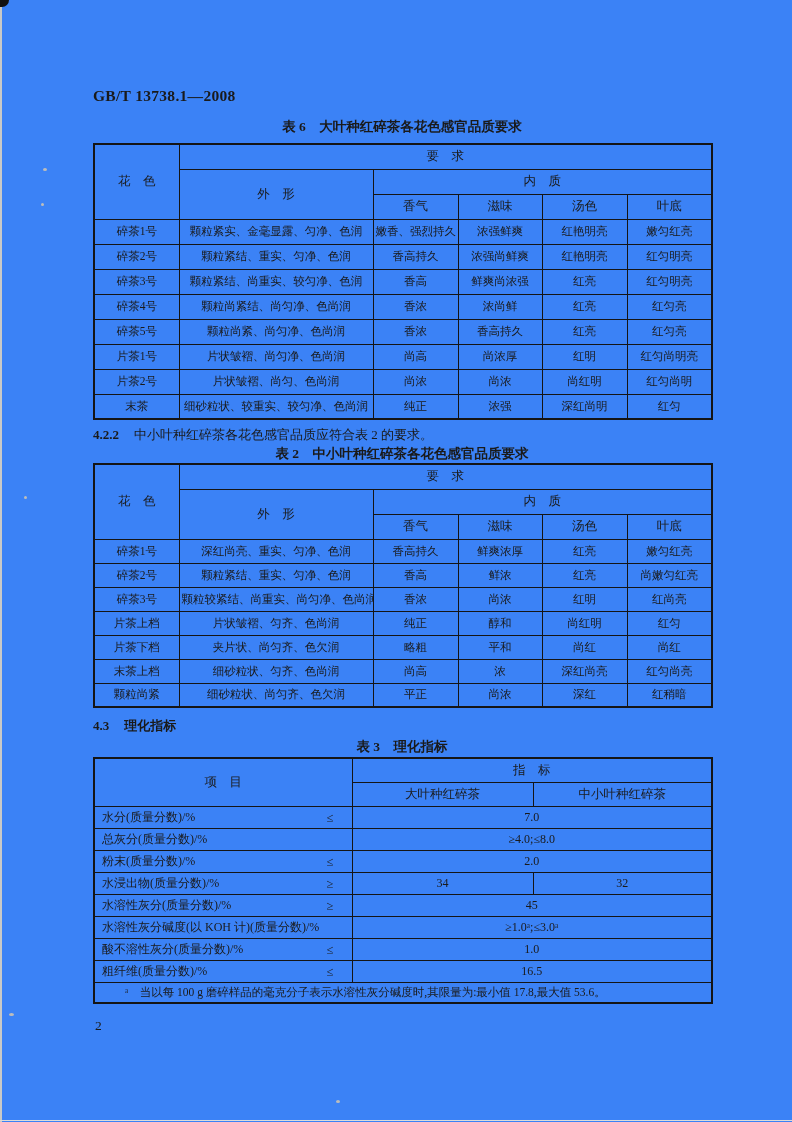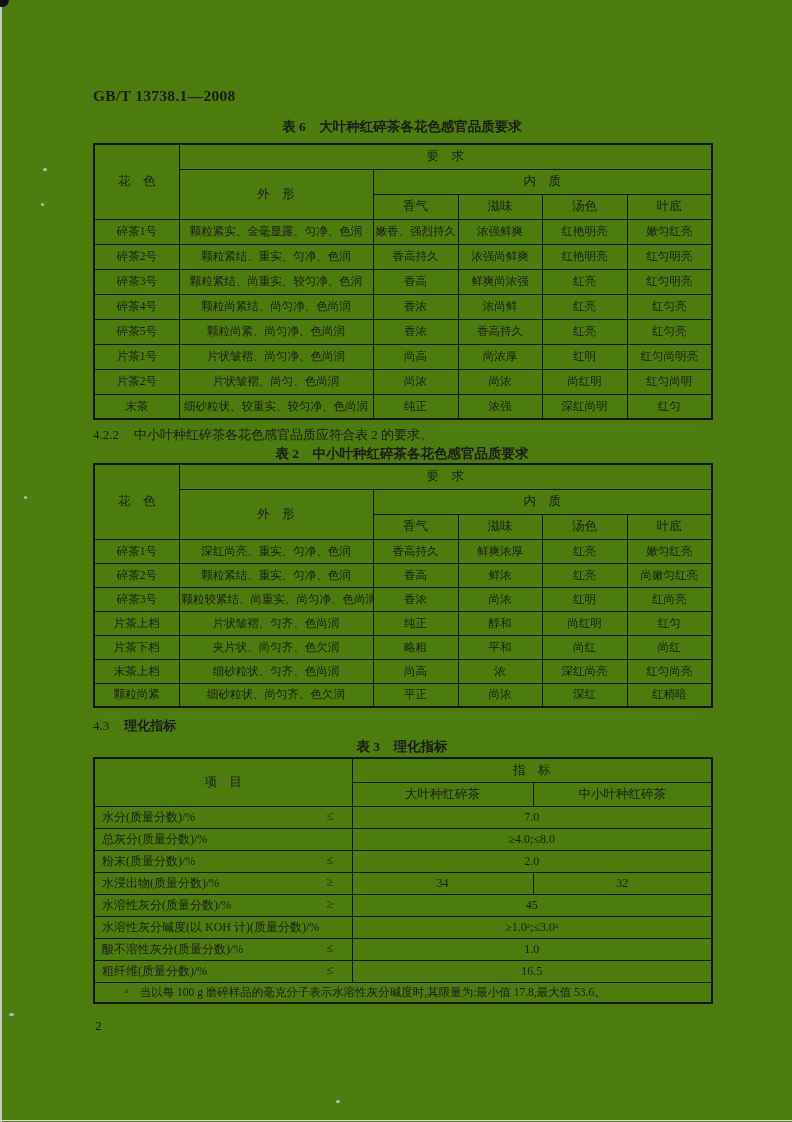--- a/index.html
+++ b/index.html
@@ -1,18 +1,18 @@
 <!DOCTYPE html>
 <html><head>
 <meta charset="utf-8">
 <style>
   html,body{margin:0;padding:0;background:#e9e9e7;}
   .page{
     position:relative;width:792px;height:1122px;margin:0 auto;
-    background:#4d7c0f;color:#1a1a1a;box-sizing:border-box;
+    background:#3b82f6;color:#1a1a1a;box-sizing:border-box;
     padding:86px 0 0 93px;overflow:hidden;
     font-family:"Liberation Serif","DejaVu Serif",serif;
   }
   .content{width:618px;}
   .doc-header{font-weight:bold;font-size:15.5px;height:19px;line-height:19px;letter-spacing:.3px;}
   .caption{text-align:center;font-weight:bold;font-size:13.5px;height:18px;line-height:18px;}
   .cap1{margin-top:13px;}
   .cap2{margin-top:1px;}
   .cap3{margin-top:3px;}
   table{border-collapse:collapse;table-layout:fixed;width:618px;border:2px solid #151515;}
@@ -22,25 +22,25 @@
   th,td{
     border:1px solid #151515;text-align:center;vertical-align:middle;
     padding:0 2px;box-sizing:border-box;overflow:hidden;white-space:nowrap;
   }
   th{font-weight:normal;font-size:12.5px;height:25px;}
   .t3 th{height:24px;}
   .t1 td{height:25px;font-size:11.5px;}
   .t2 td{height:24px;font-size:11.5px;}
   .t3 td{height:22px;font-size:12px;}
   td[data-name="item-label-cell"]{padding:0;}
-  .lblwrap{display:flex;justify-content:space-between;align-items:flex-start;padding:0 18px 0 7px;font-size:12px;}
+  .lblwrap{display:flex;justify-content:space-between;align-items:flex-end;padding:0 18px 0 7px;font-size:12px;}
   .lblwrap .sym{font-size:12.5px;}
   .t3 tfoot td{height:21px;text-align:left;font-size:11.5px;padding:2px 6px 2px 30px;white-space:normal;line-height:1.3;margin-left:20px;}
   .clause{margin:5px 0 0;font-size:13px;height:19px;line-height:19px;}
-  .clause .cnum{font-weight:normal;margin-right:15px;}
+  .clause .cnum{font-weight:bold;margin-right:15px;}
   .clause43{margin-top:8px;}
   .clause43 .ctitle{font-weight:bold;}
   .bodytext{margin:3px 0 0;font-size:13px;height:18px;line-height:18px;text-indent:30px;}
   .page-num{margin-top:14px;font-size:13.5px;height:16px;line-height:16px;padding-left:2px;}
   
   .edge-left{position:absolute;left:0;top:0;width:2px;height:100%;background:#c9c9c7;}
   .corner-mark{position:absolute;left:0;top:0;width:9px;height:7px;background:#111;border-bottom-right-radius:7px;}
   .speck{position:absolute;background:#bdbdbb;border-radius:50%;}
   .sp1{left:43px;top:168px;width:4px;height:3px;}
   .sp2{left:41px;top:203px;width:3px;height:3px;}

